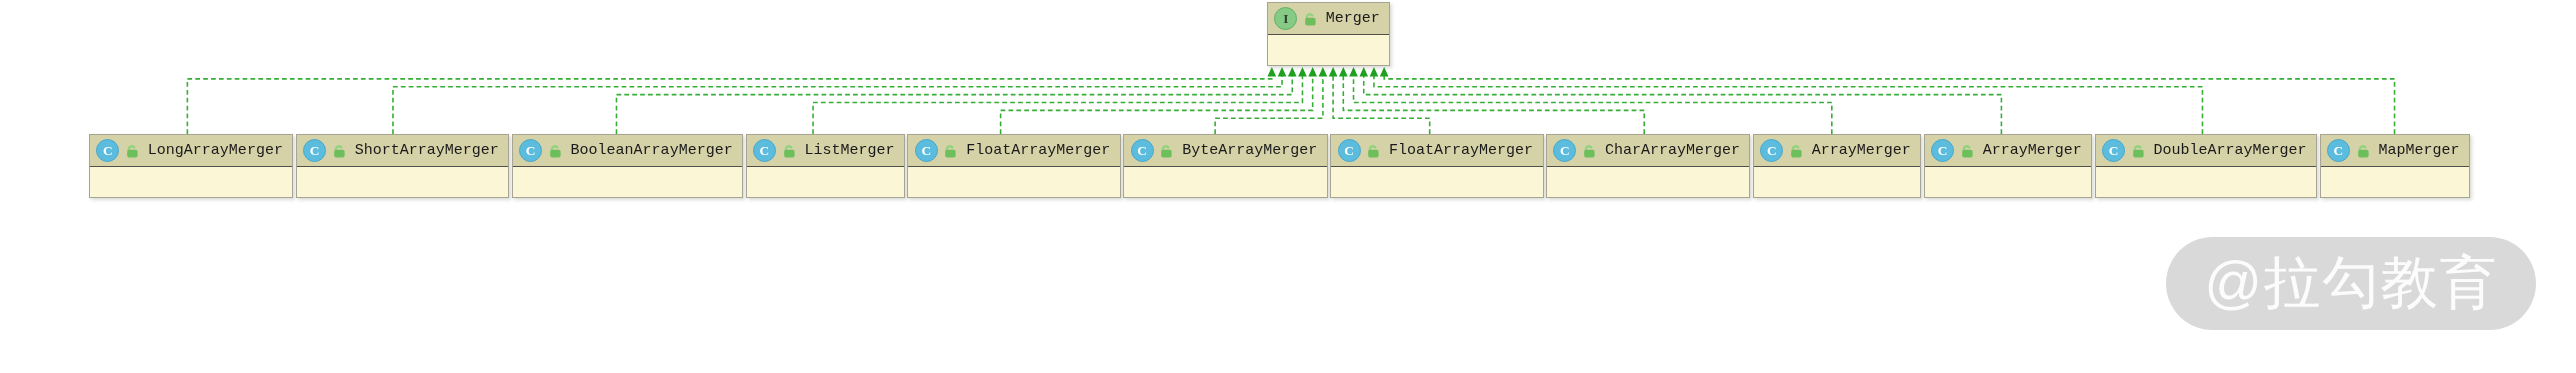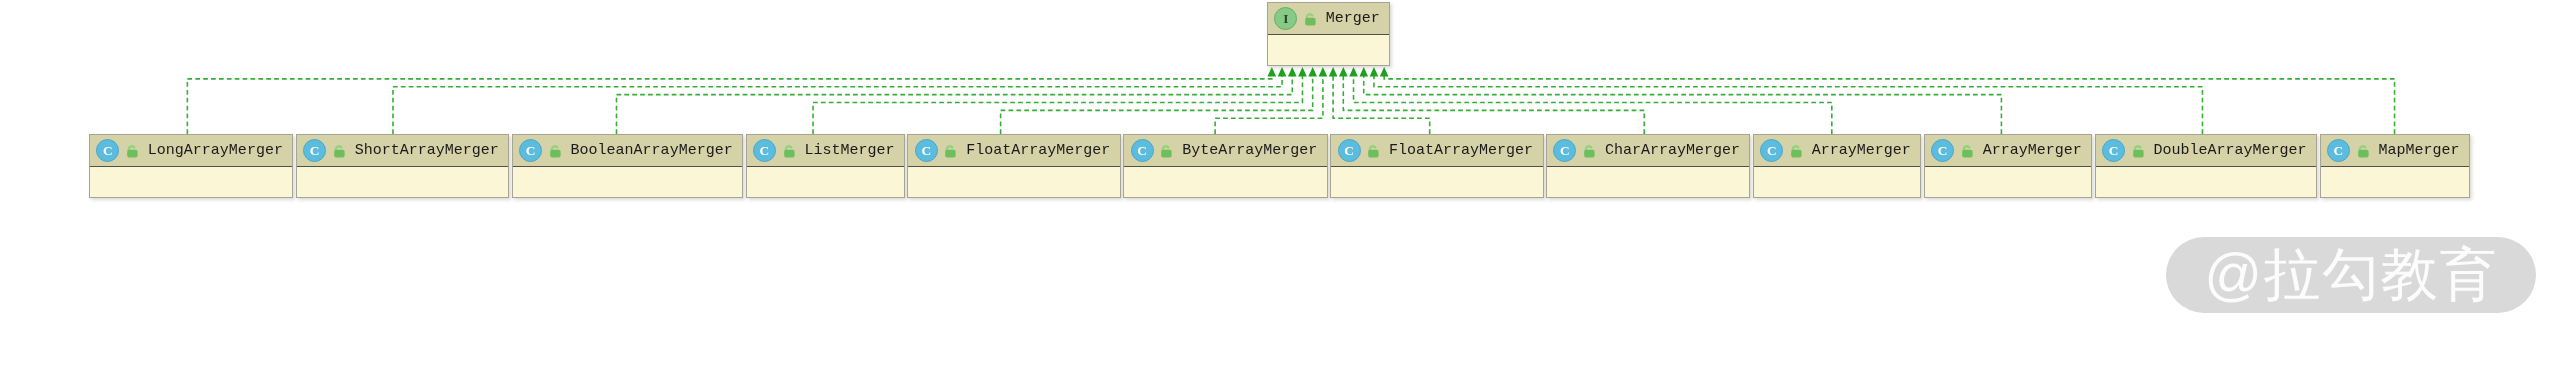--- a/index.html
+++ b/index.html
@@ -98,21 +98,21 @@
     left: 89px;
     right: 106px;
     display: flex;
     justify-content: space-between;
     align-items: flex-start;
   }
   #watermark {
     position: absolute;
     top: 237px;
     right: 40px;
-    height: 76px;
+    height: 93px;
     padding: 0 38px;
     border-radius: 47px;
     background: #d9d9d9;
     display: flex;
     align-items: center;
     justify-content: center;
     font-family: "Liberation Sans", "DejaVu Sans", sans-serif;
     font-size: 57px;
     letter-spacing: 1.6px;
     color: #fcfcfc;

